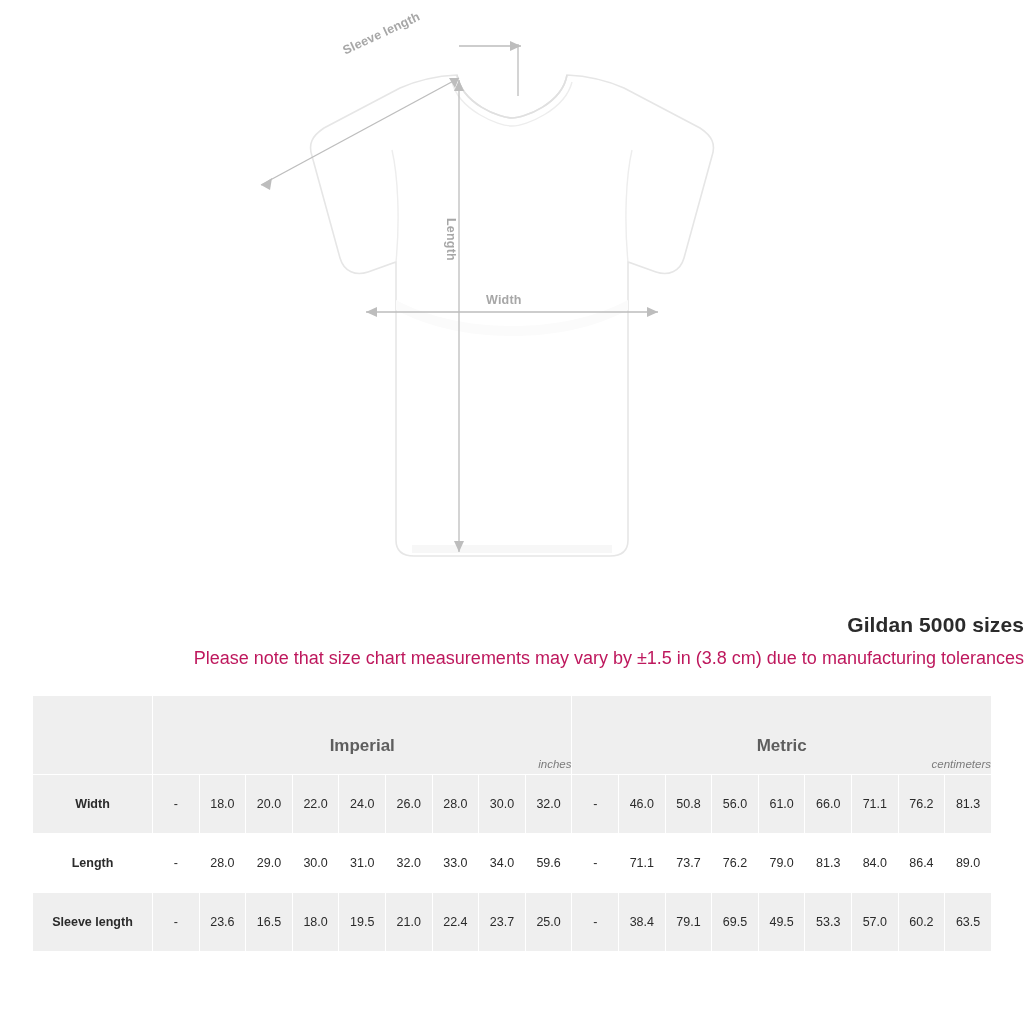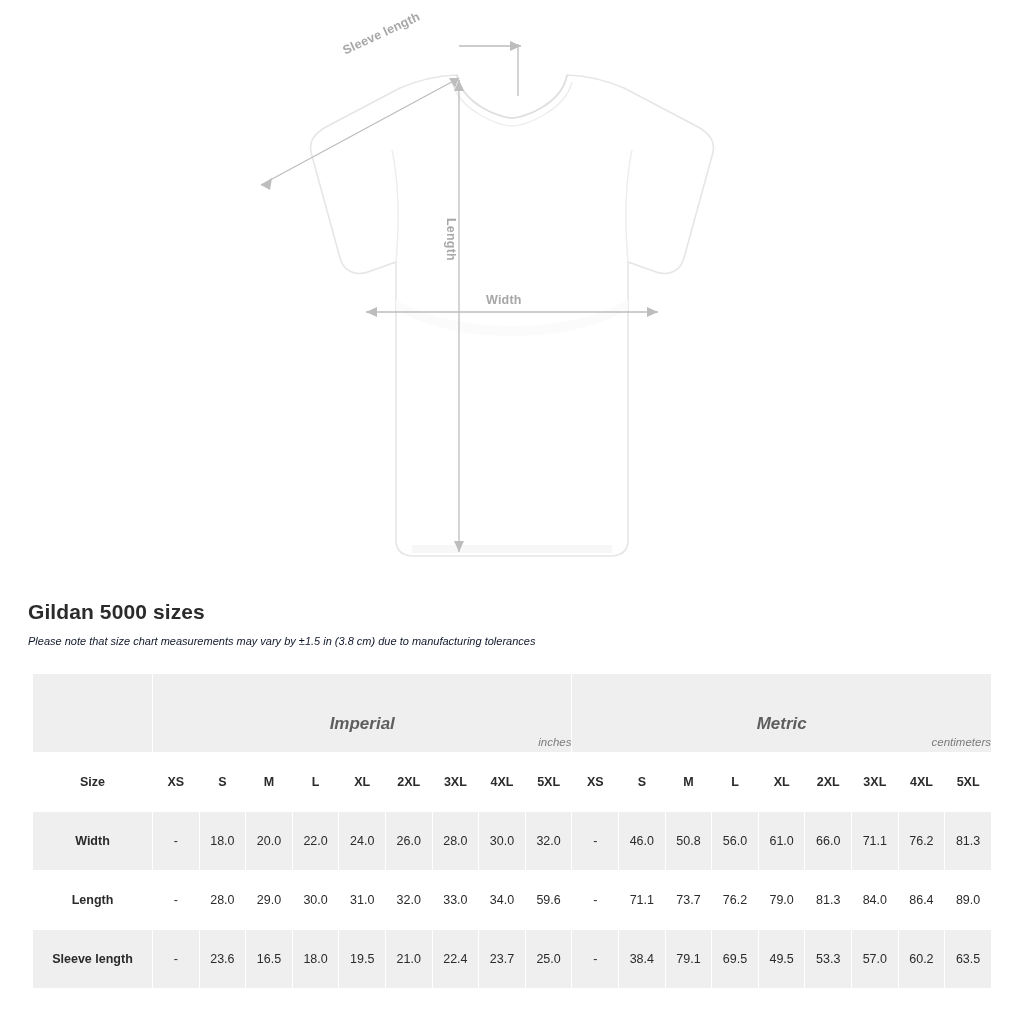--- a/index.html
+++ b/index.html
@@ -53,35 +53,34 @@
     transform: rotate(90deg);
     transform-origin: left top;
   }
   .dim-label.width {
     left: 483px;
     top: 293px;
   }
 
   
   .title-block {
-    text-align: left;
-    margin-top: 10px;
+    text-align: right;
+    margin-top: 23px;
     padding-left: 28px;
   }
   .chart-title {
     font-size: 21px;
     font-weight: bold;
     color: #2b2b2b;
     margin: 0;
     letter-spacing: 0.1px;
   }
   .chart-note {
-    font-size: 11px;
-    font-style: italic;
-    color: #0f172a;
+    font-size: 18px;
+    color: #be185d;
     margin-top: 11px;
   }
 
   
   .table-wrap {
     margin: 26px 32px 0 32px;
   }
   table.size-chart {
     border-collapse: collapse;
     width: 960px;
@@ -97,21 +96,20 @@
     vertical-align: middle;
   }
   .unit-head {
     background: #efefef;
     height: 78px !important;
     color: #5e5e5e;
   }
   .unit-head .u-name {
     font-size: 17px;
     font-weight: bold;
-    font-style: italic;
     color: #5e5e5e;
     line-height: 1.25;
     margin-top: 39px;
   }
   .unit-head .u-sub {
     font-size: 11.5px;
     font-style: italic;
     color: #7b7b7b;
     line-height: 1.5;
     text-align: right;
@@ -239,41 +237,20 @@
           <td class="unit-head" colspan="9">
             <div class="u-name">Imperial</div>
             <div class="u-sub">inches</div>
           </td>
           <td class="unit-head" colspan="9">
             <div class="u-name">Metric</div>
             <div class="u-sub">centimeters</div>
           </td>
         </tr>
 
-        <tr class="plain">
-          <td class="col-head">Size</td>
-          <td class="col-head">XS</td>
-          <td class="col-head">S</td>
-          <td class="col-head">M</td>
-          <td class="col-head">L</td>
-          <td class="col-head">XL</td>
-          <td class="col-head">2XL</td>
-          <td class="col-head">3XL</td>
-          <td class="col-head">4XL</td>
-          <td class="col-head">5XL</td>
-          <td class="col-head">XS</td>
-          <td class="col-head">S</td>
-          <td class="col-head">M</td>
-          <td class="col-head">L</td>
-          <td class="col-head">XL</td>
-          <td class="col-head">2XL</td>
-          <td class="col-head">3XL</td>
-          <td class="col-head">4XL</td>
-          <td class="col-head">5XL</td>
-        </tr>
 
         <tr class="shade">
           <td class="row-head">Width</td>
           <td>-</td>
           <td>18.0</td>
           <td>20.0</td>
           <td>22.0</td>
           <td>24.0</td>
           <td>26.0</td>
           <td>28.0</td>

